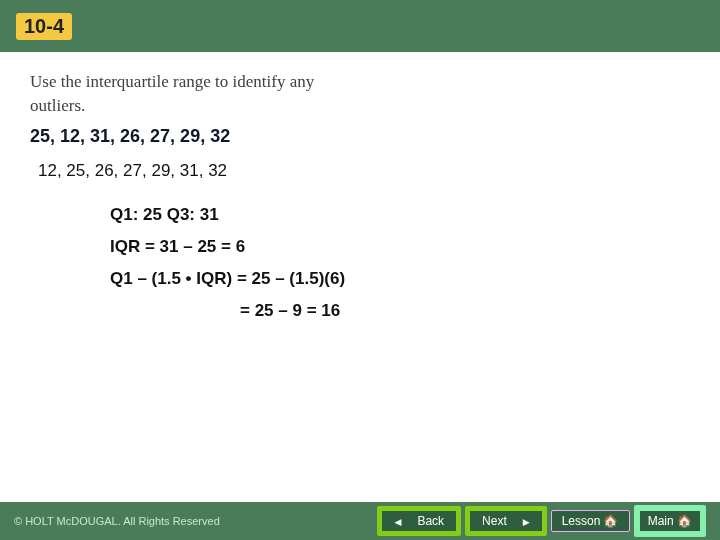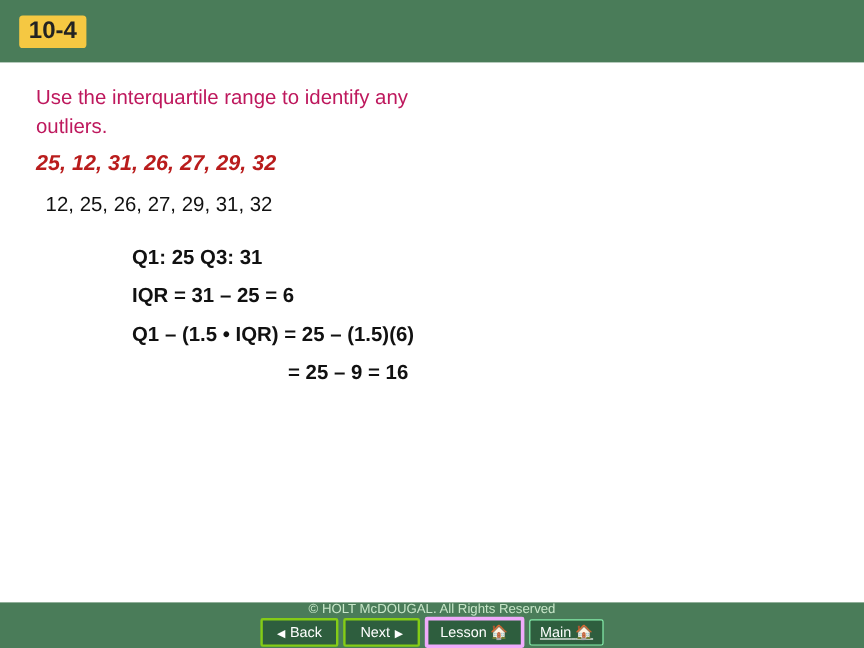--- a/index.html
+++ b/index.html
@@ -50,31 +50,31 @@
       text-align: center;
       font-size: 18px;
       font-weight: bold;
       color: #222;
       margin-bottom: 18px;
       text-decoration: underline;
     }
 
     .problem-text {
       font-size: 17px;
-      color: #be185d;
+      color: #404040;
       margin-bottom: 8px;
       line-height: 1.4;
+      font-family: Liberation Serif, serif;
     }
 
     .data-set {
       font-size: 18px;
       font-weight: bold;
-      color: #b91c1c;
+      color: #0f172a;
       margin-bottom: 14px;
-      font-style: italic;
     }
 
     .sorted-set {
       font-size: 17px;
       color: #111;
       margin-bottom: 18px;
       padding-left: 8px;
     }
 
     .solution-block {
@@ -98,76 +98,74 @@
       position: absolute;
       bottom: 0;
       left: 0;
       width: 720px;
       background: #4a7c59;
       height: 38px;
       display: flex;
       align-items: center;
       justify-content: space-between;
       padding: 0 14px;
-      flex-direction: column;
     }
 
     #footer .copyright {
       color: #c8e6c9;
       font-size: 11px;
     }
 
     #footer .nav-buttons {
       display: flex;
       gap: 4px;
       align-items: center;
     }
 
     .nav-btn {
       background: #2e5e3e;
-      border: 2px solid #84cc16;
+      border: 5px solid #84cc16;
       color: white;
       font-size: 12px;
       padding: 3px 12px;
       cursor: pointer;
       border-radius: 2px;
       display: flex;
       align-items: center;
-      gap: 4px;
+      gap: 16px;
     }
 
     .nav-btn .arrow-left::before {
       content: '◀';
       font-size: 9px;
     }
 
     .nav-btn .arrow-right::before {
       content: '▶';
       font-size: 9px;
     }
 
     .lesson-btn {
       background: #2e5e3e;
-      border: 3px solid #f0abfc;
+      border: 1px solid #f0abfc;
       color: white;
       font-size: 12px;
       padding: 3px 10px;
       cursor: pointer;
       border-radius: 2px;
     }
 
     .home-btn {
       background: #2e5e3e;
-      border: 1px solid #86efac;
+      border: 6px solid #86efac;
       color: white;
       font-size: 12px;
       padding: 3px 8px;
       cursor: pointer;
       border-radius: 2px;
-      text-decoration: underline;
     }
   </style>
 </head>
 <body>
 
 <div id="header">
   <span class="lesson-num">10-4</span>
 </div>
 
 <div id="content">

